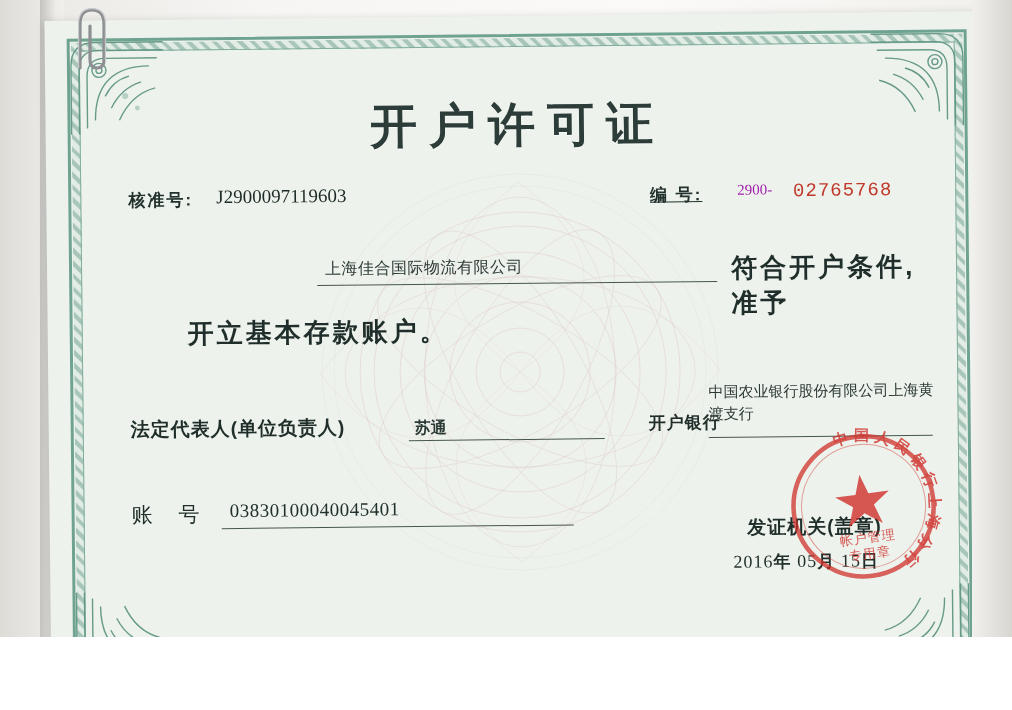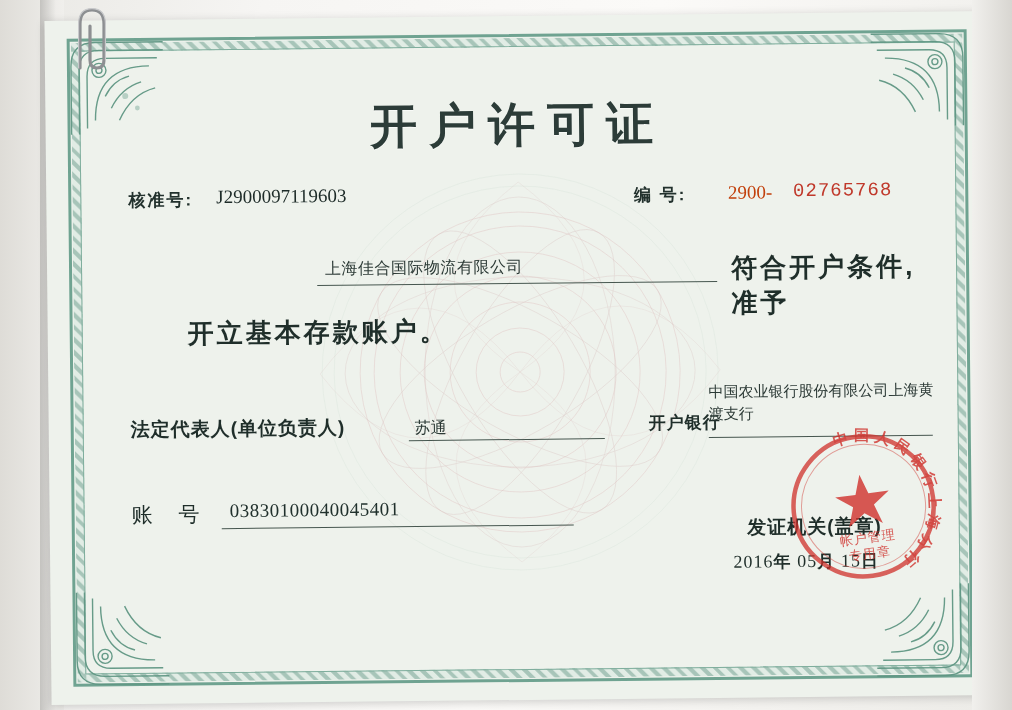--- a/index.html
+++ b/index.html
@@ -12,21 +12,21 @@
     height: 710px;
     overflow: hidden;
     font-family: "Liberation Sans", sans-serif;
   }
 
   
   #photo {
     position: absolute;
     left: 0; top: 0;
     width: 1012px;
-    height: 710px;
+    height: 637px;
     background: #f2f1ef;
     background-image:
       linear-gradient(105deg, #e9e8e4 0%, #f6f5f3 22%, #fbfaf8 55%, #ecebe7 100%);
     overflow: hidden;
   }
   
   #photo::before {
     content: "";
     position: absolute;
     left: 0; top: 0; width: 64px; height: 710px;
@@ -144,30 +144,31 @@
   }
   .approve-value {
     position: absolute;
     left: 110px; top: 0px;
     font-family: "Liberation Serif", serif;
     font-size: 19px;
     color: #1d2b28;
   }
   .serial-label {
     position: absolute;
-    right: 244px; top: 2px;
+    right: 228px; top: 2px;
     font-weight: bold;
     letter-spacing: 2px;
+    text-decoration: underline;
   }
   .serial-prefix {
     position: absolute;
     right: 158px; top: 1px;
     font-family: "Liberation Serif", serif;
-    font-size: 19px;
-    color: #c2410c;
+    font-size: 15px;
+    color: #a21caf;
   }
   .serial-red {
     position: absolute;
     right: 38px; top: 0px;
     font-family: "Liberation Mono", monospace;
     font-size: 19px;
     color: #c0392b;
     letter-spacing: 1px;
   }
 
@@ -225,21 +226,21 @@
   .rep-line {
     position: absolute;
     left: 300px; top: 10px;
     width: 196px; height: 28px;
     border-bottom: 1.5px solid #46564f;
   }
   .rep-value {
     position: absolute;
     left: 306px; top: 16px;
     font-size: 16px;
-    font-weight: normal;
+    font-weight: bold;
     color: #2c3a36;
   }
   .bank-label {
     position: absolute;
     left: 540px; top: 12px;
     font-size: 17px;
     font-weight: bold;
     letter-spacing: 1px;
   }
   .bank-line {

